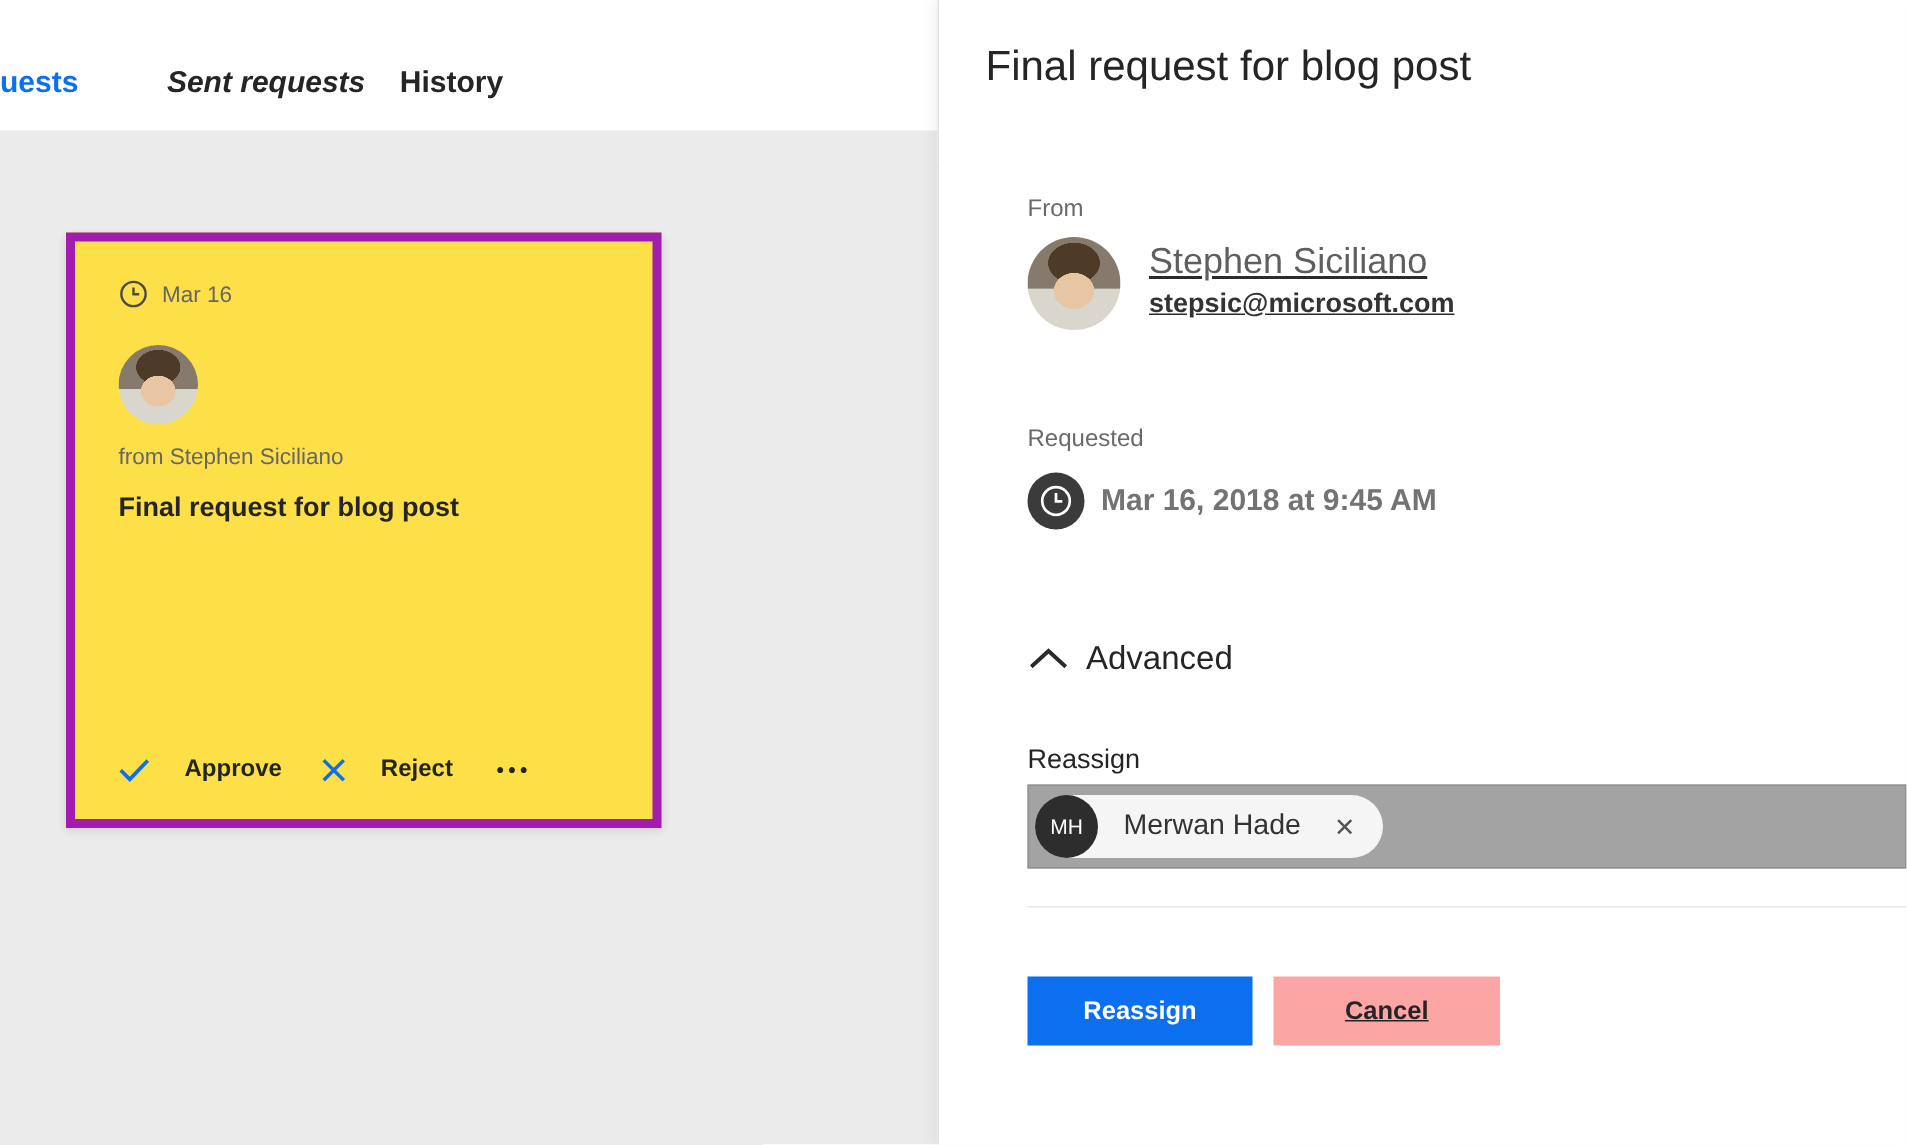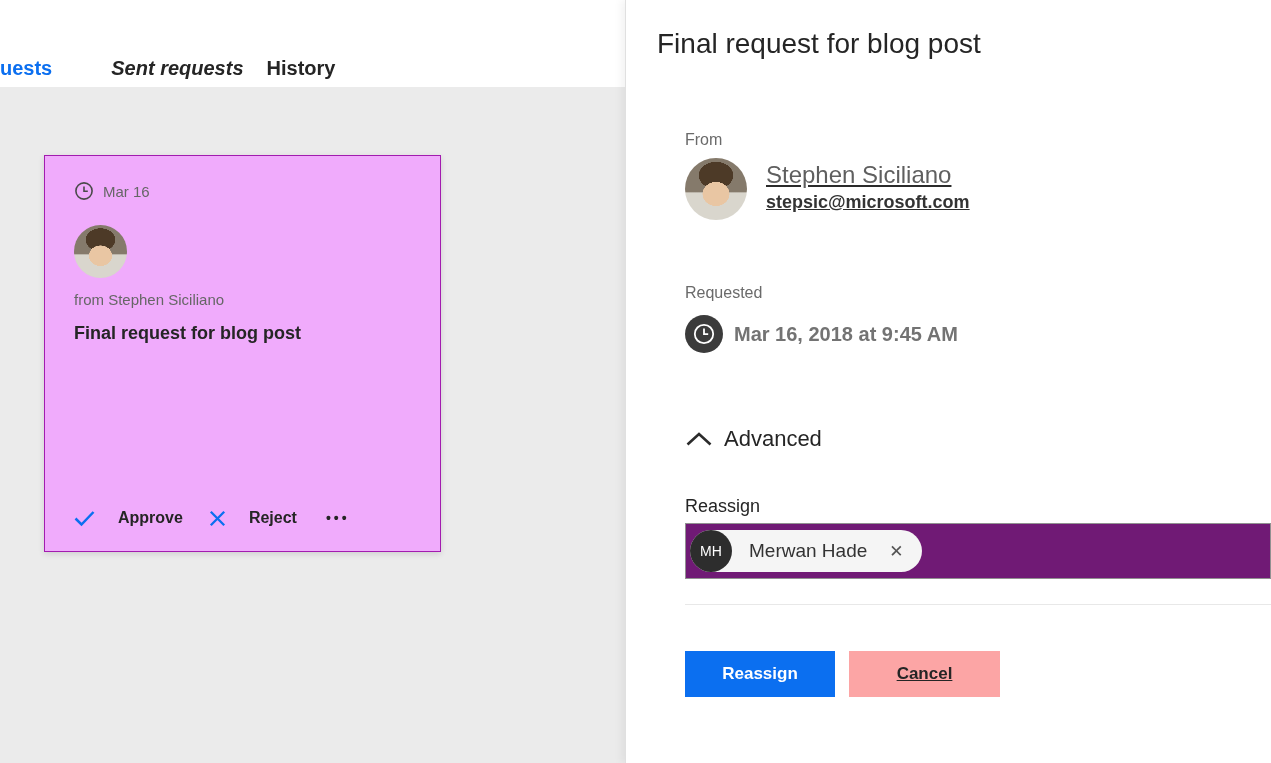--- a/index.html
+++ b/index.html
@@ -8,22 +8,22 @@
     font-family:"Liberation Sans", sans-serif;
     background:#ffffff;
     position:relative;
     color:#2b2b2b;
   }
 
   
   .left-region { position:absolute; left:0; top:0; width:625px; height:763px; }
 
   .left-header {
-    position:absolute; left:0; top:14px; width:625px; height:112px;
-    background:#ffffff; border-bottom:4px solid #14532d;
+    position:absolute; left:0; top:0; width:625px; height:112px;
+    background:#ffffff; border-bottom:1px solid #14532d;
   }
   .tabs { display:flex; align-items:center; height:100%; }
   .tab {
     font-size:20px; font-weight:600; color:#252525; cursor:pointer;
     white-space:nowrap;
   }
   .tab-active { color:#0b6ff0; margin-right:59px; }
   .tab-sent { margin-right:23px;font-style:italic; }
   .tab-underline {
     position:absolute; left:0; bottom:-1px; width:47px; height:5px;
@@ -31,21 +31,21 @@
   }
 
   .left-content {
     position:absolute; left:0; top:87px; width:625px; height:676px;
     background:#ebebeb;
   }
 
   
   .approval-card {
     position:absolute; left:44px; top:68px; width:397px; height:397px;
-    background:#f0abfc; border:1px solid #a21caf;
+    background:#fde047; border:6px solid #a21caf;
     box-shadow:0 2px 6px rgba(0,0,0,0.12);
     padding:25px 29px;
   }
   .card-date-row { display:flex; align-items:center; gap:9px; color:#666666; font-size:15px; }
   .card-avatar {
     width:53px; height:53px; border-radius:50%; margin-top:24px;
     background:
       radial-gradient(ellipse 36% 32% at 50% 58%, #e9c6a3 0 60%, rgba(0,0,0,0) 61%),
       radial-gradient(ellipse 46% 36% at 50% 28%, #4d3a27 0 60%, rgba(0,0,0,0) 61%),
       linear-gradient(180deg, #857a6b 0 55%, #d9d6cd 56% 100%);
@@ -100,21 +100,21 @@
 
   .sec-advanced {
     position:absolute; left:59px; top:426px;
     display:flex; align-items:center; gap:11px; cursor:pointer;
   }
   .advanced-label { font-size:22px; font-weight:400; color:#252525; }
 
   .sec-reassign { position:absolute; left:59px; top:496px; right:0; }
   .reassign-label { font-size:18px; color:#252525; }
   .assignee-input {
-    margin-top:6px; height:56px; background:#701a75;
+    margin-top:6px; height:56px; background:#a3a3a3;
     border:1px solid #919191;
     display:flex; align-items:center; padding-left:4px;
   }
   .assignee-chip {
     display:flex; align-items:center; height:42px; border-radius:21px;
     background:#f5f5f5; padding-right:18px; cursor:default;
   }
   .chip-avatar {
     width:42px; height:42px; border-radius:50%; background:#2d2d2d; flex:none;
     color:#ffffff; font-size:14px; font-weight:400;

